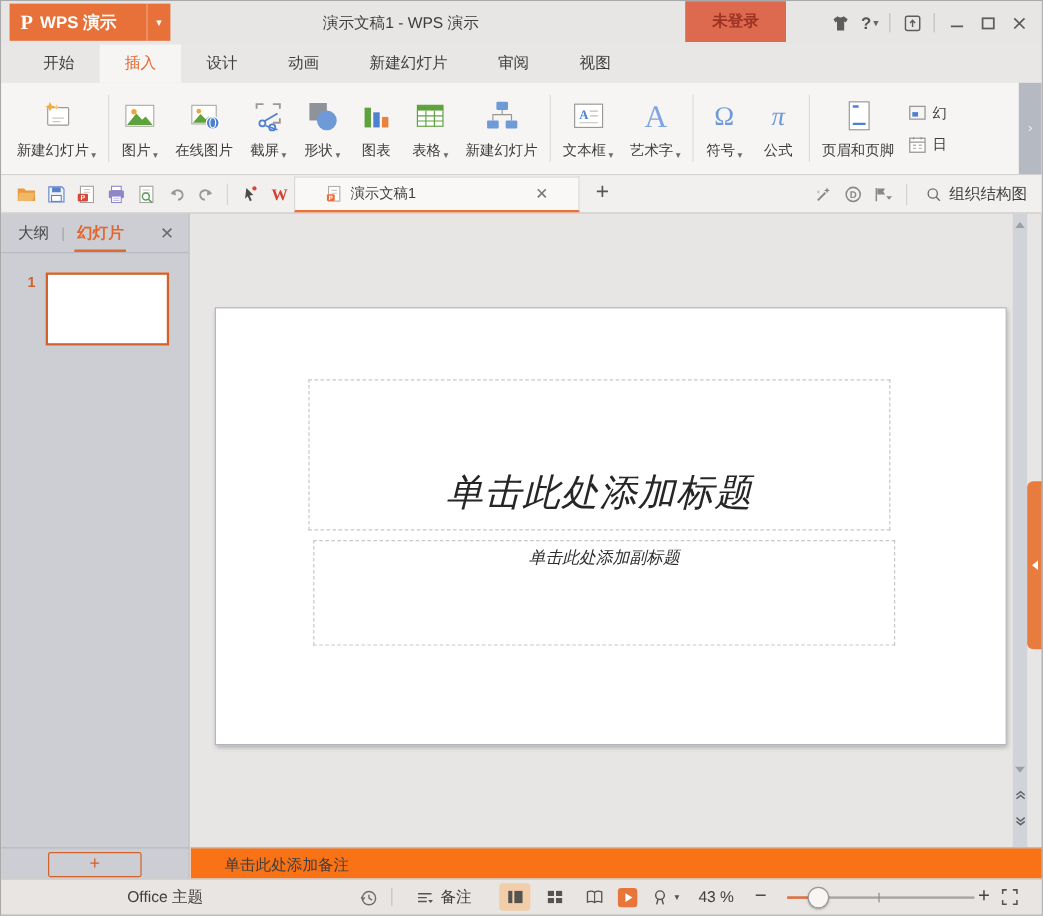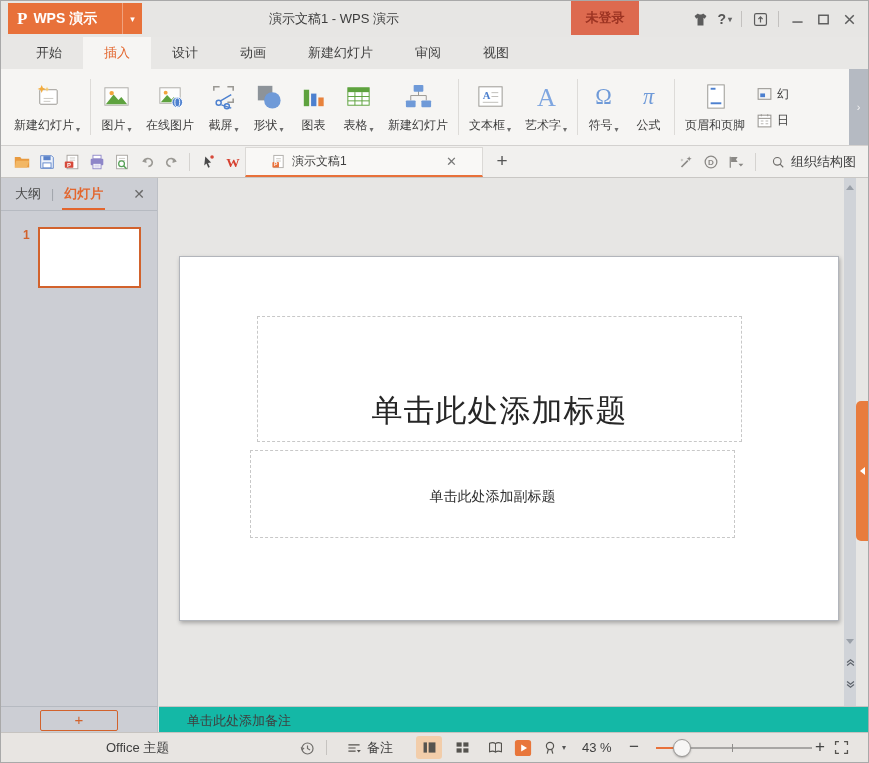--- a/index.html
+++ b/index.html
@@ -8,21 +8,21 @@
   #app { position:absolute; inset:0; border:1px solid #a9a9a9; background:#e7e6e4; }
   svg { display:block; }
 
   
   .titlebar { position:absolute; left:0; top:0; width:100%; height:36px; background:#e7e6e4; }
   .logo { position:absolute; left:7px; top:2px; height:31px; width:134px; background:#e8713a; display:flex; align-items:center; color:#fff; }
   .logo .p-glyph { font-weight:bold; font-size:17px; padding:0 6px 0 9px; font-family:"Liberation Serif", serif; }
   .logo .logo-label { font-weight:bold; font-size:14px; flex:1; }
   .logo .logo-caret { width:20px; height:100%; display:flex; align-items:center; justify-content:center; border-left:1px solid rgba(255,255,255,.35); font-size:9px; }
   .doc-title { position:absolute; left:262px; top:0; height:36px; display:flex; align-items:center; gap:6px; font-size:13px; color:#3c3c3c; }
-  .login-btn { position:absolute; left:570px; top:0; width:68px; height:34px; background:#dd6a4f; color:#9c3322; font-size:13px; font-weight:bold; display:flex; align-items:center; justify-content:center; cursor:pointer; }
+  .login-btn { position:absolute; left:570px; top:0; width:84px; height:34px; background:#dd6a4f; color:#9c3322; font-size:13px; font-weight:bold; display:flex; align-items:center; justify-content:center; cursor:pointer; }
   .tb-icons { position:absolute; right:6px; top:0; height:36px; display:flex; align-items:center; }
   .tb-btn { width:26px; height:26px; display:flex; align-items:center; justify-content:center; cursor:pointer; }
   .tb-btn svg { width:17px; height:17px; }
   .tb-help { display:flex; align-items:center; color:#555; font-size:14px; font-weight:bold; gap:2px; cursor:pointer; padding:0 4px; }
   .tb-help .caret { font-size:8px; color:#666; }
   .tb-sep { width:1px; height:16px; background:#c3c1bf; margin:0 5px; }
 
   
   .menubar { position:absolute; left:0; top:36px; width:100%; height:32px; background:#e8e7e5; display:flex; padding-left:14px; }
   .menu-tab { height:32px; padding:0 21px; font-size:13px; color:#3f3f3f; display:flex; align-items:center; cursor:pointer; }
@@ -59,42 +59,42 @@
   .main { position:absolute; left:0; top:177px; width:100%; height:528px; }
   .sidepanel { position:absolute; left:0; top:0; width:157px; height:100%; background:#ccced4; border-right:1px solid #bdc0c6; }
   .pane-header { height:33px; display:flex; align-items:center; padding:0 12px; border-bottom:1px solid #b6bac1; }
   .pane-tab { font-size:13px; color:#4a4a4a; height:100%; display:flex; align-items:center; padding:0 2px; cursor:pointer; }
   .pane-tab.active { color:#e3662e; font-weight:bold; box-shadow:inset 0 -2px 0 #e3662e; }
   .pane-div { color:#a0a4ab; margin:0 8px; font-size:12px; }
   .pane-close { margin-left:auto; color:#6a6a6a; font-size:14px; cursor:pointer; }
   .thumb-num { position:absolute; left:22px; top:50px; font-size:12px; font-weight:bold; color:#d2622c; }
   .thumb { position:absolute; left:37px; top:49px; width:103px; height:61px; background:#fff; border:2px solid #d2622c; cursor:pointer; }
 
-  .docarea { position:absolute; left:158px; top:0; right:24px; height:100%; }
+  .docarea { position:absolute; left:158px; top:0; right:24px; height:100%;font-style:italic; }
   .slide { position:absolute; left:20px; top:78px; width:660px; height:365px; background:#fff; border:1px solid #b2b5bb; box-shadow:1px 2px 4px rgba(0,0,0,.28); }
   .ph { position:absolute; border:1px dashed #c8c8c8; }
   .ph-title { left:77px; top:59px; width:485px; height:126px; display:flex; align-items:flex-end; justify-content:center; padding-bottom:9px; }
   .ph-title span { font-family:"Liberation Serif", serif; font-size:31px; color:#262626; letter-spacing:1px; white-space:nowrap; }
-  .ph-sub { left:70px; top:193px; width:485px; height:88px; display:flex; align-items:center; justify-content:center; padding-top:5px; }
+  .ph-sub { left:81px; top:193px; width:485px; height:88px; display:flex; align-items:flex-start; justify-content:center; padding-top:5px; }
   .ph-sub span { font-size:14px; color:#2e2e2e; }
 
   .vscroll { position:absolute; right:12px; top:0; width:12px; height:100%; background:#d0d3d8; }
   .scroll-arrow { position:absolute; left:0; width:12px; height:14px; display:flex; align-items:center; justify-content:center; cursor:pointer; }
   .tri-up { width:0; height:0; border-left:4px solid transparent; border-right:4px solid transparent; border-bottom:5px solid #9aa0a8; }
   .tri-down { width:0; height:0; border-left:4px solid transparent; border-right:4px solid transparent; border-top:5px solid #9aa0a8; }
   .nav-btn { position:absolute; right:12px; width:12px; height:20px; display:flex; align-items:center; justify-content:center; cursor:pointer; }
   .nav-btn svg { width:11px; height:11px; }
   .pane-pull { position:absolute; right:0; top:223px; width:12px; height:140px; background:#e87c3e; border-radius:5px 0 0 5px; display:flex; align-items:center; justify-content:center; cursor:pointer; }
   .pane-pull .tri { width:0; height:0; border-top:4px solid transparent; border-bottom:4px solid transparent; border-right:5px solid #fff; }
 
   
   .notesrow { position:absolute; left:0; top:705px; width:100%; height:28px; }
   .notes-left { position:absolute; left:0; top:0; width:157px; height:100%; background:#ccced4; border-top:1px solid #b6bac1; border-right:1px solid #bdc0c6; display:flex; align-items:center; justify-content:center; }
   .add-slide { width:78px; height:21px; border:1px solid #d2622c; border-radius:2px; color:#d2622c; font-size:15px; line-height:18px; text-align:center; cursor:pointer; }
-  .notes-area { position:absolute; left:158px; top:0; right:0; height:100%; background:#14b8a6; border-top:1px solid #c6c4c2; display:flex; align-items:center; cursor:text; }
+  .notes-area { position:absolute; left:158px; top:0; right:0; height:100%; background:#f97316; border-top:1px solid #c6c4c2; display:flex; align-items:center; cursor:text; }
   .notes-area span { padding-left:28px; font-size:13px; color:#3f3f3f; }
 
   
   .statusbar { position:absolute; left:0; bottom:0; width:100%; height:30px; background:#e8e5e2; border-top:1px solid #c6c3c0; font-size:13px; color:#3f3f3f; }
   .sb-theme { position:absolute; left:105px; top:0; line-height:29px; }
   .sb-ico { position:absolute; top:5px; width:20px; height:20px; display:flex; align-items:center; justify-content:center; cursor:pointer; }
   .sb-ico svg { width:17px; height:17px; }
   .sb-div { position:absolute; left:325px; top:7px; width:1px; height:15px; background:#c6c3c0; }
   .sb-notes { position:absolute; left:345px; top:0; height:29px; display:flex; align-items:center; gap:5px; cursor:pointer; }
   .sb-notes svg { width:16px; height:16px; }

